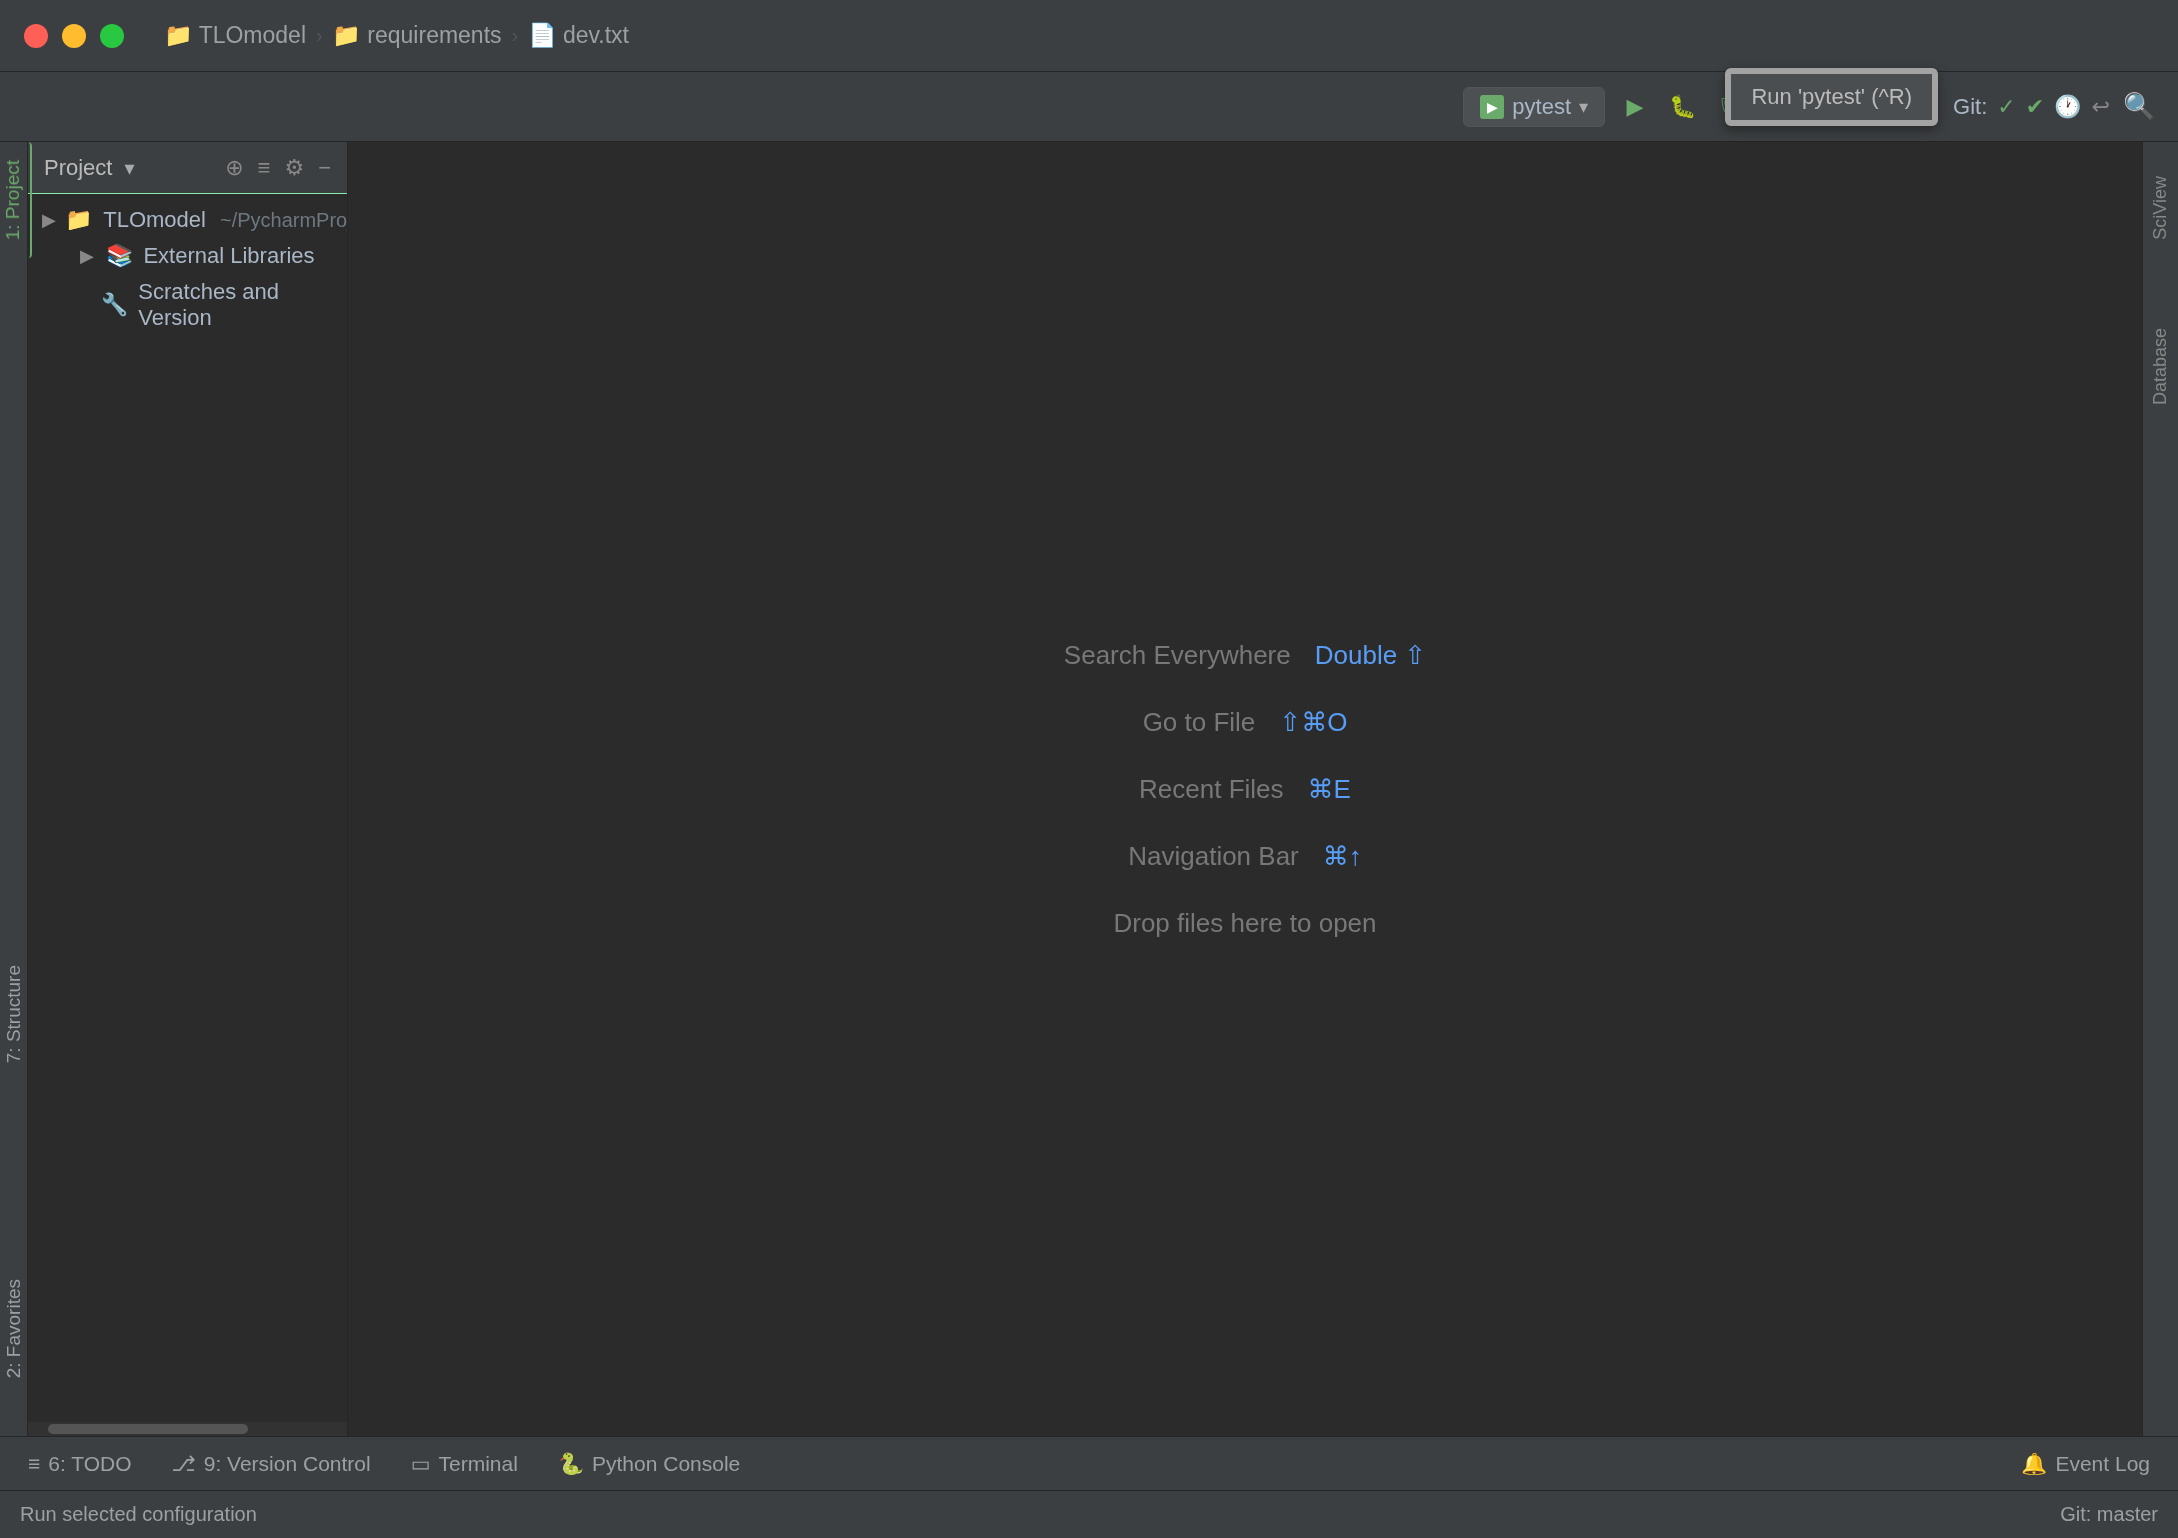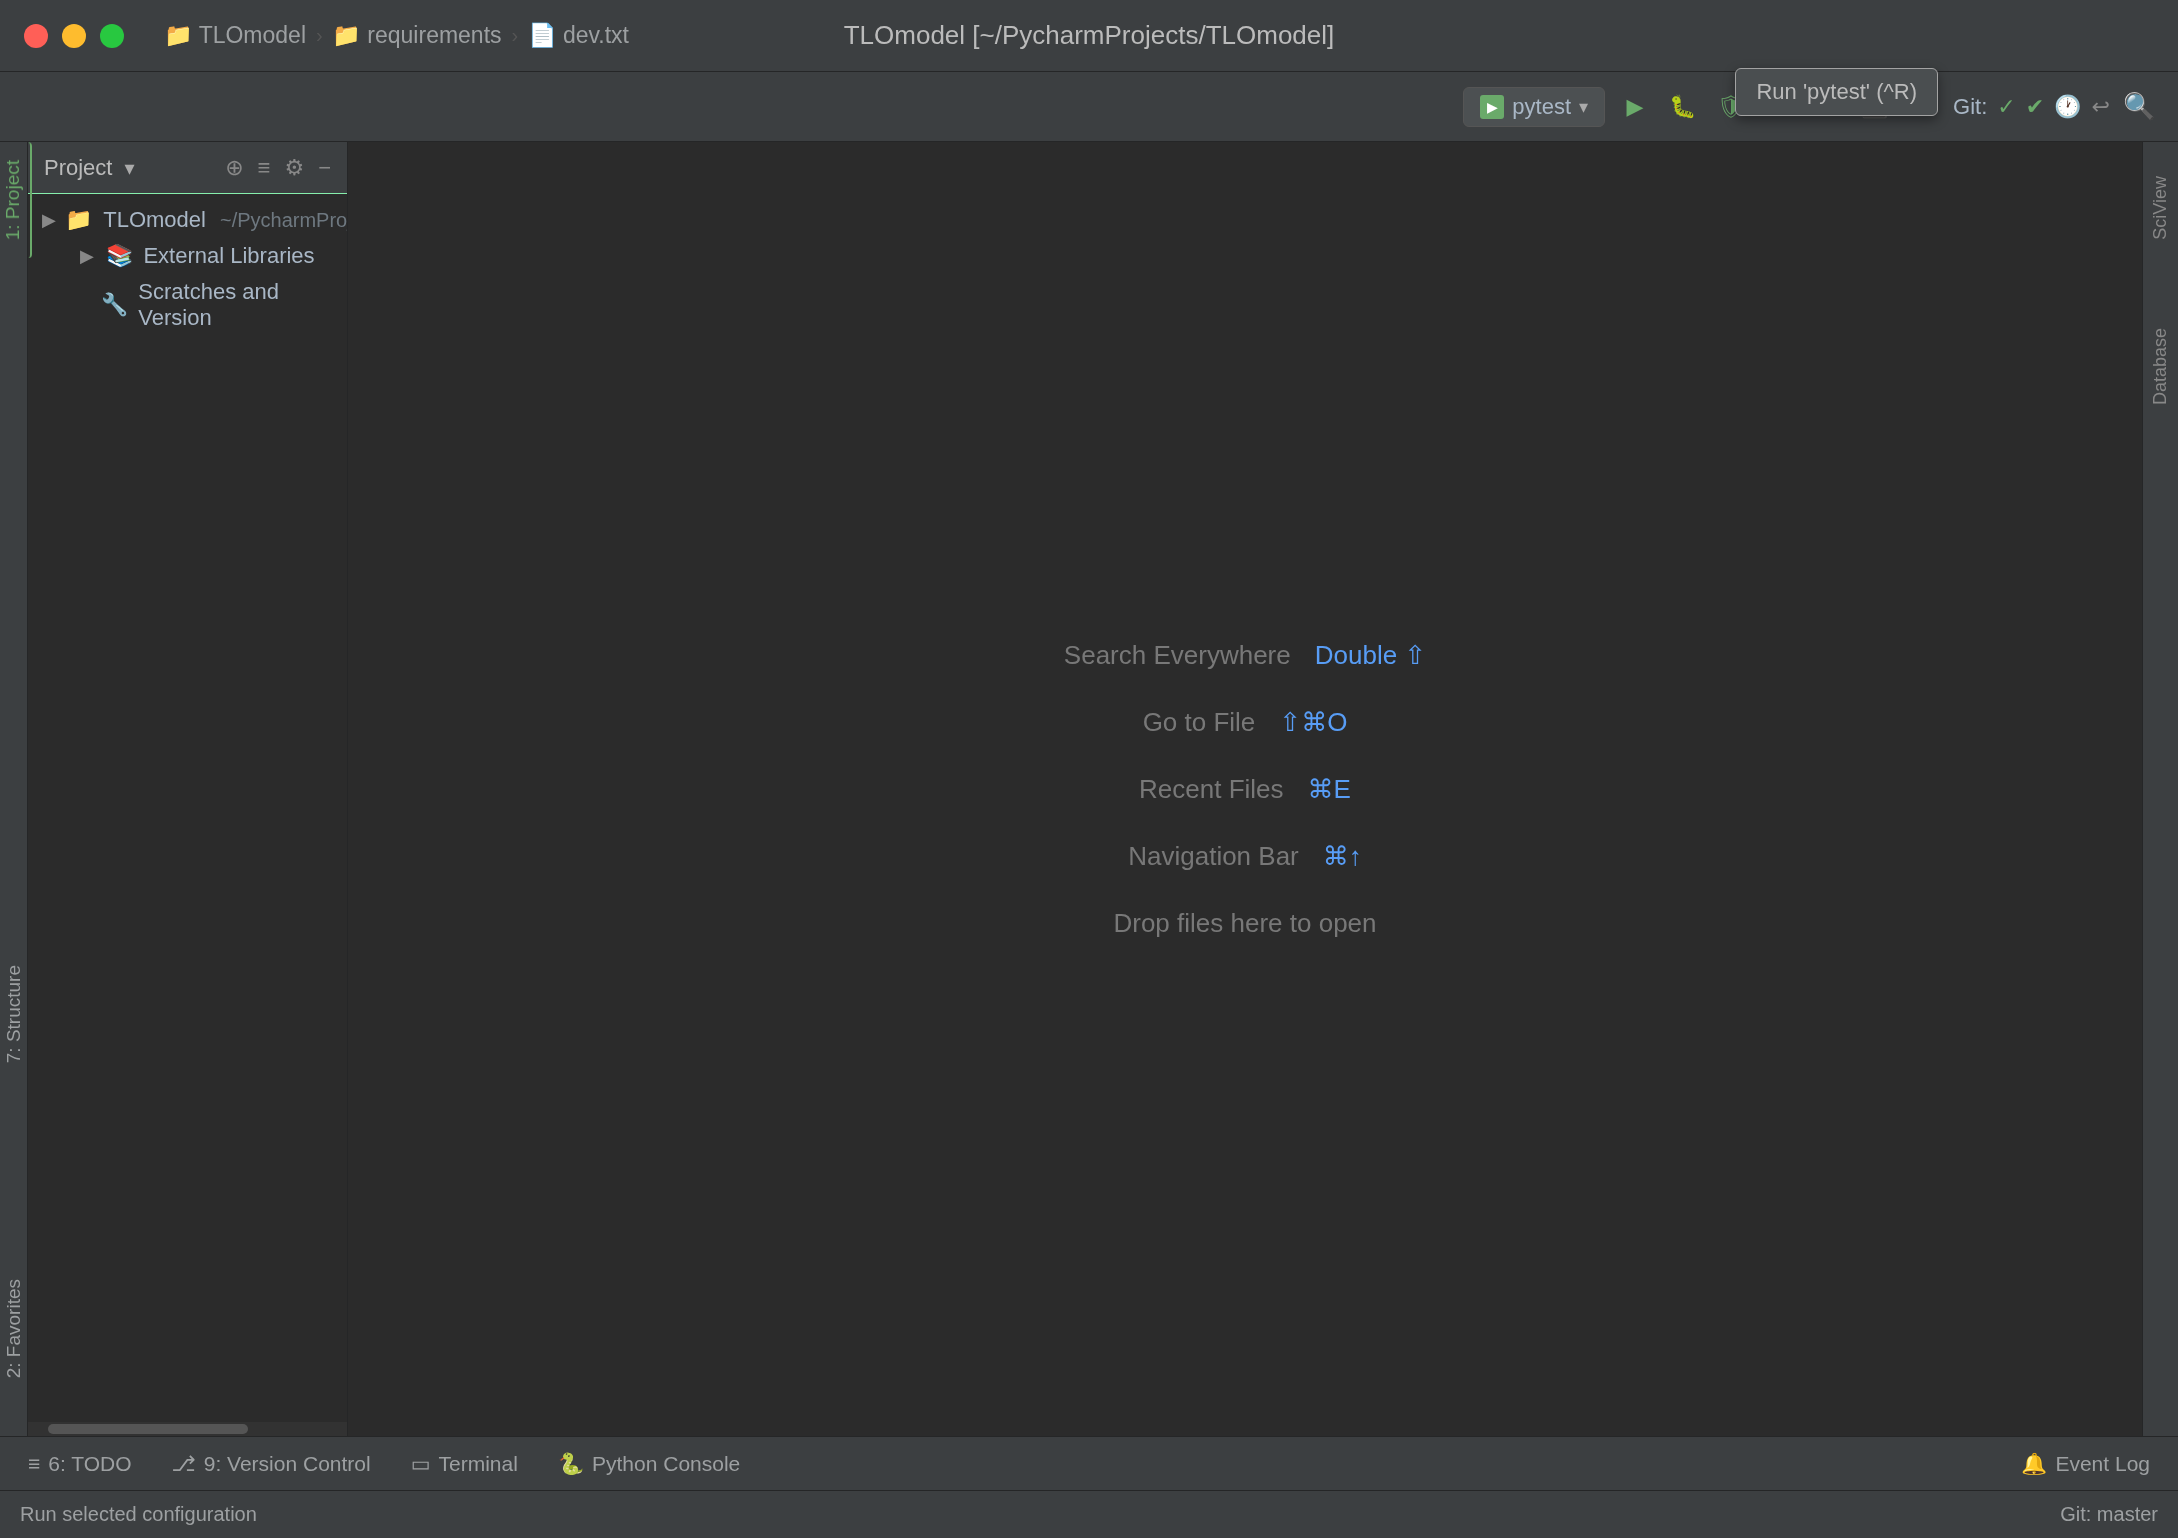--- a/index.html
+++ b/index.html
@@ -127,21 +127,21 @@
       font-size: 22px;
       color: #a9b7c6;
     }
 
     
     .tooltip {
       position: absolute;
       top: 68px;
       right: 240px;
       background: #4a4e50;
-      border: 1px solid #a3a3a3;
+      border: 6px solid #a3a3a3;
       border-radius: 6px;
       padding: 10px 20px;
       font-size: 22px;
       color: #bbb;
       white-space: nowrap;
       z-index: 100;
       box-shadow: 0 4px 12px rgba(0,0,0,0.4);
     }
 
     
@@ -333,23 +333,20 @@
     <span class="breadcrumb-sep">›</span>
     <div class="breadcrumb-item">
       <span class="folder-icon">📁</span>
       <span>requirements</span>
     </div>
     <span class="breadcrumb-sep">›</span>
     <div class="breadcrumb-item">
       <span class="file-icon">📄</span>
       <span>dev.txt</span>
     </div>
-  </div>
-  <div class="title-center">
-    <span>TLOmodel [~/PycharmProjects/TLOmodel]</span>
   </div>
 </div>
 
 <div class="toolbar">
   <div class="toolbar-spacer"></div>
 
   <div class="run-config-btn">
     <div class="run-config-icon">▶</div>
     <span>pytest</span>
     <span class="run-config-arrow">▾</span>

